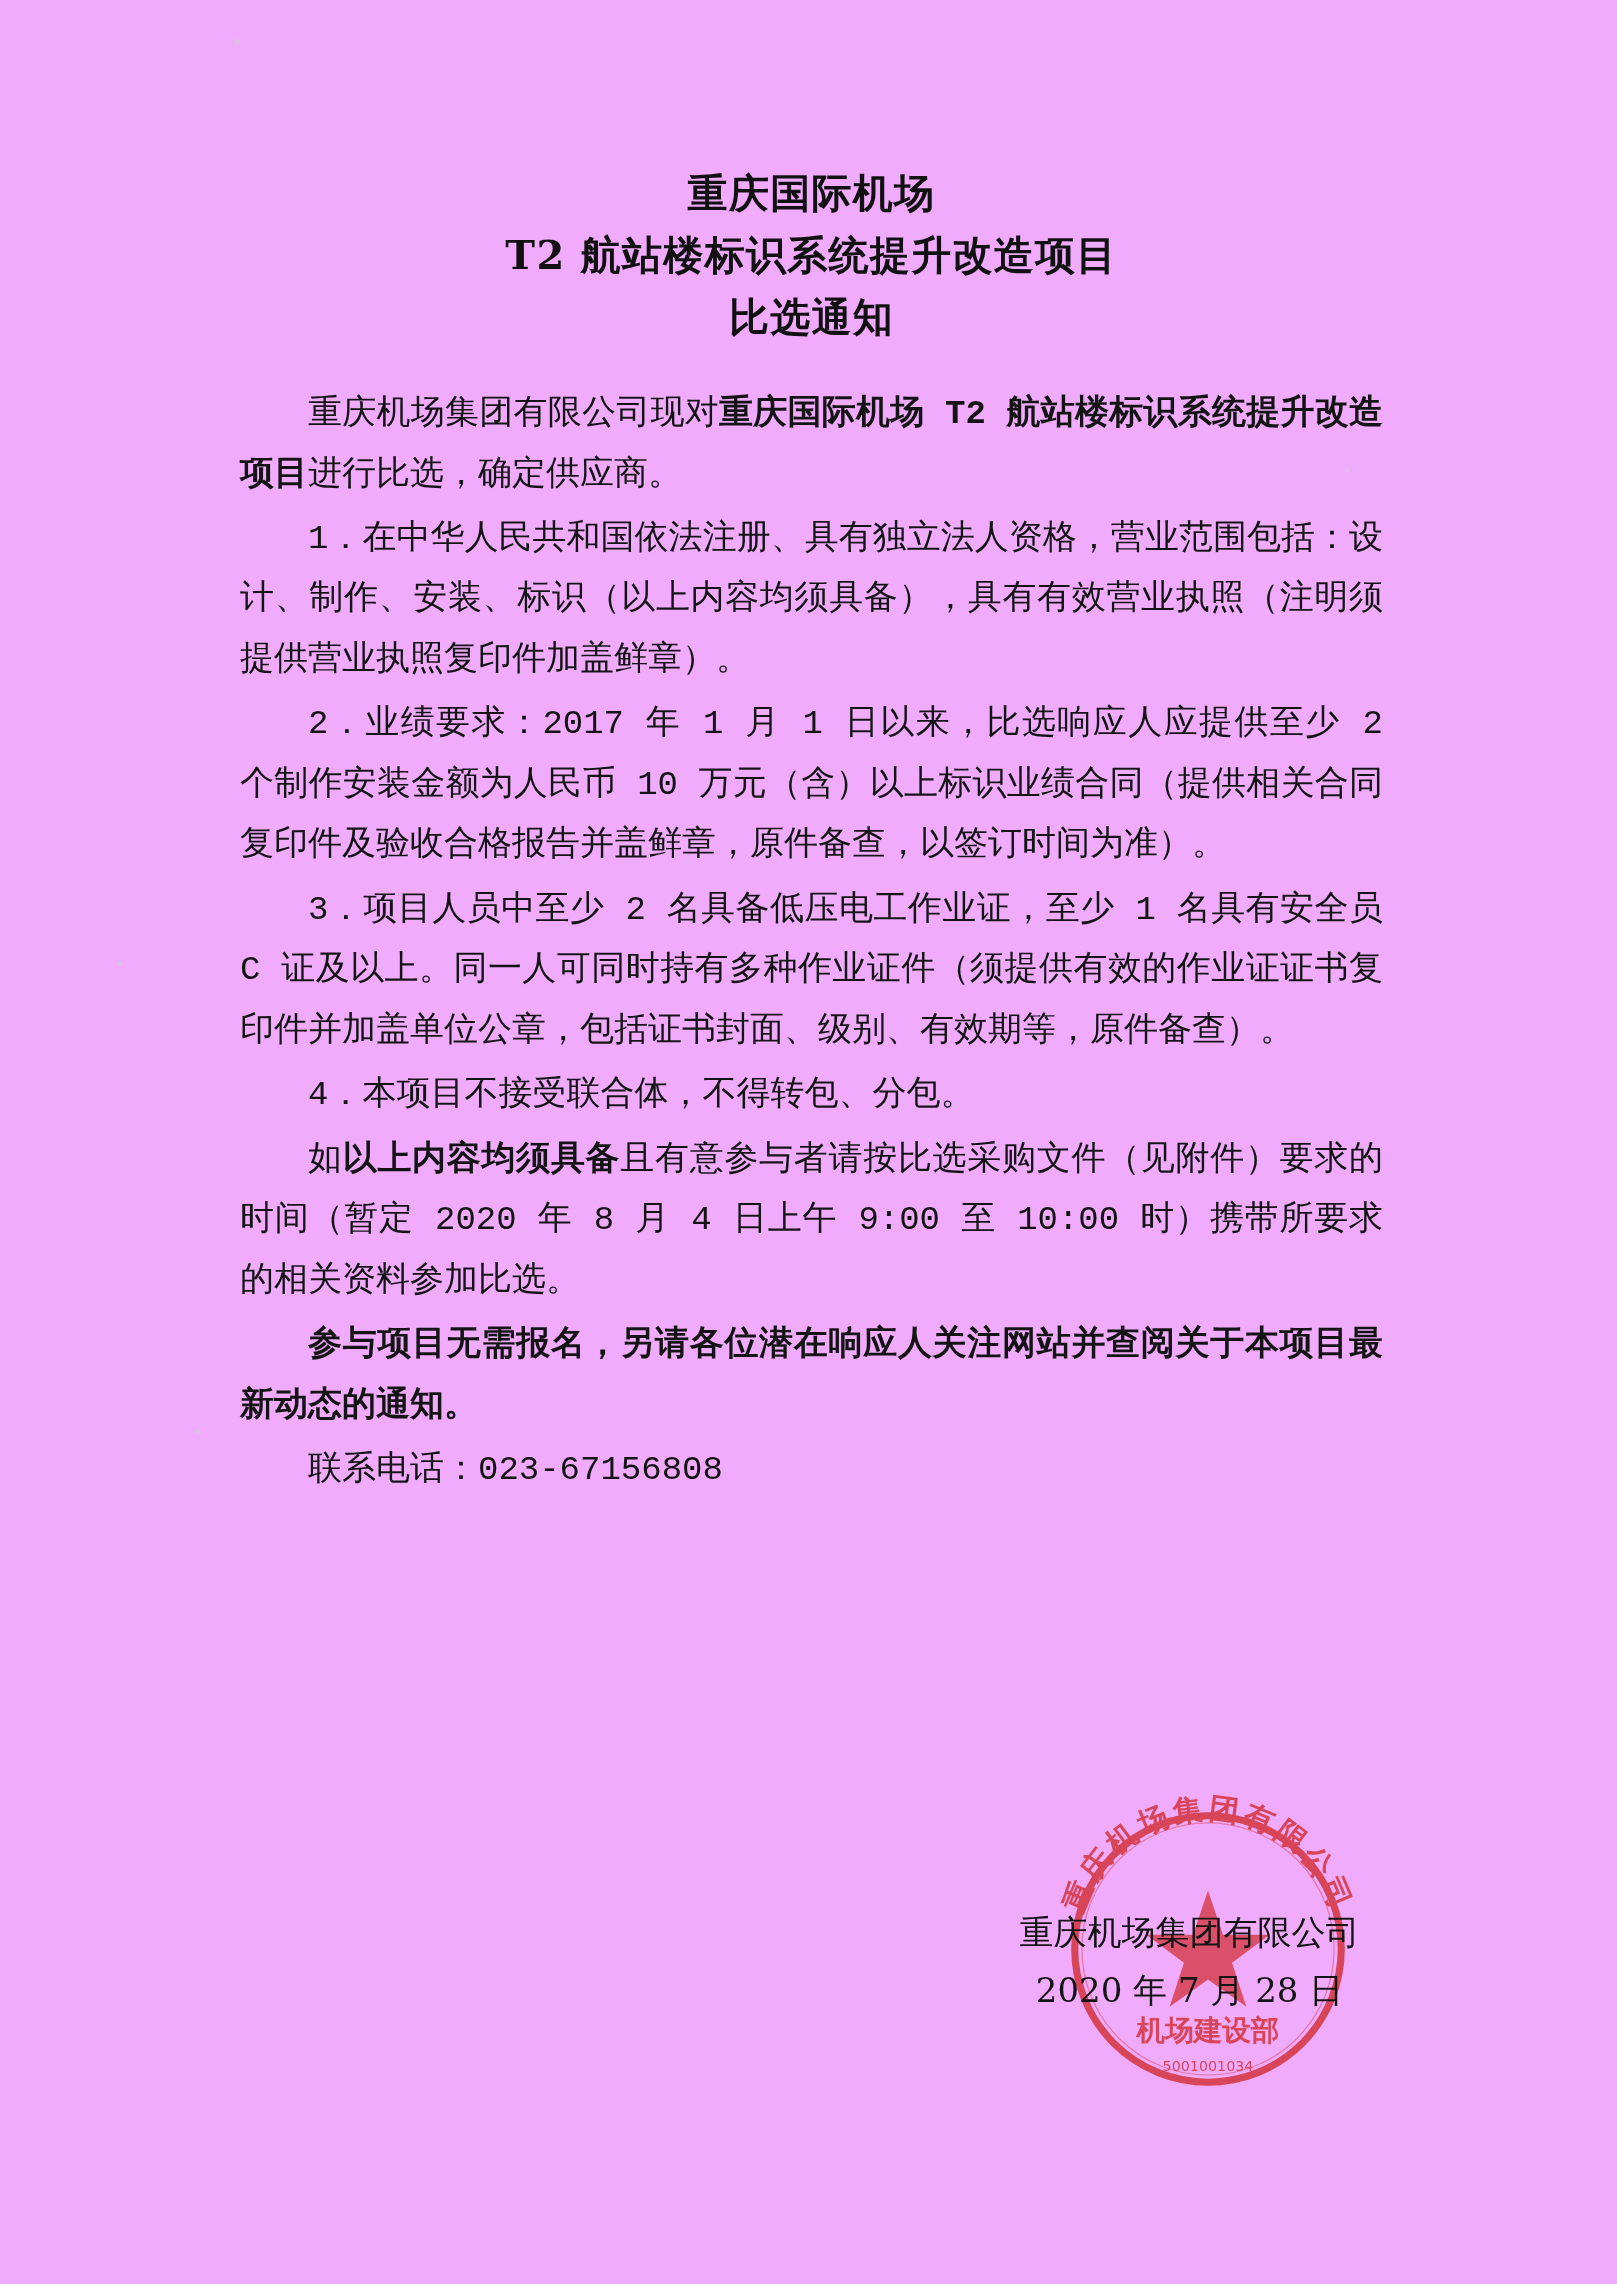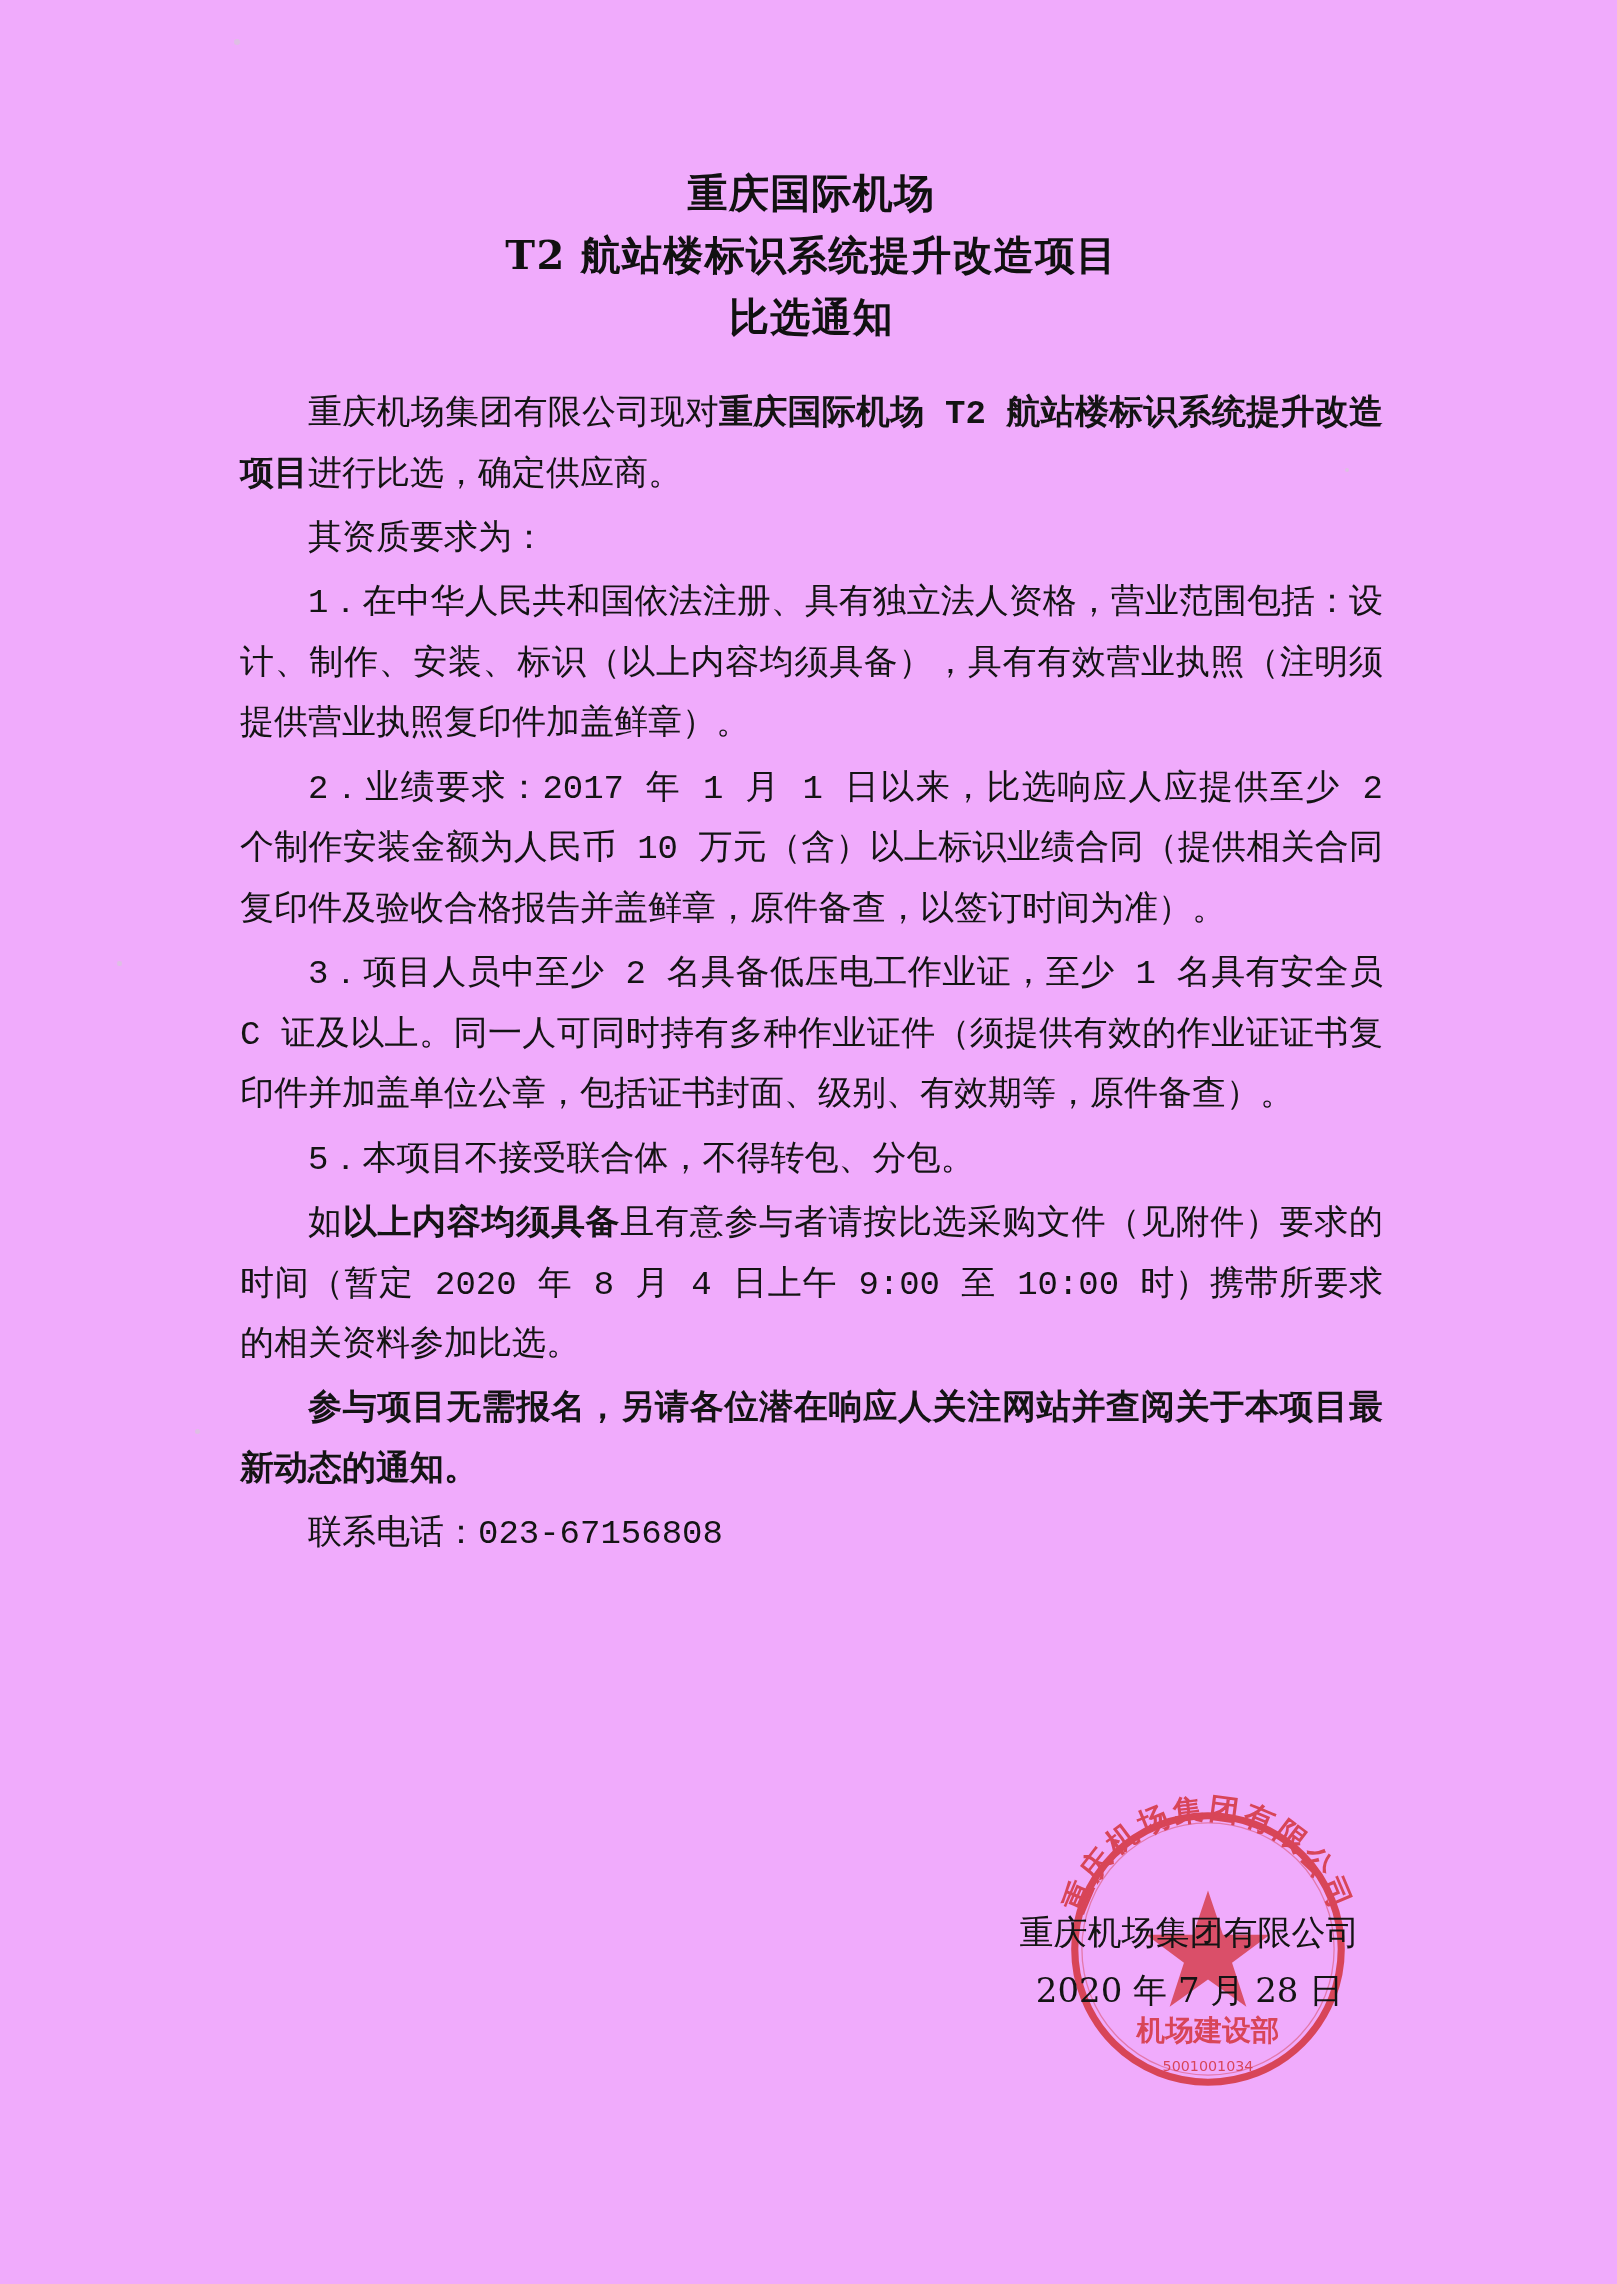--- a/index.html
+++ b/index.html
@@ -108,25 +108,24 @@
   <div class="content">
 
     <div class="doc-title">
       <span class="line">重庆国际机场</span>
       <span class="line">T2 航站楼标识系统提升改造项目</span>
       <span class="line">比选通知</span>
     </div>
 
     <div class="body-text">
       <p class="para"><span>重庆机场集团有限公司现对</span><span style="font-weight: bold;">重庆国际机场 T2 航站楼标识系统提升改造项目</span><span>进行比选，确定供应商。</span></p>
-      <p class="para"><span>其资质要求为：</span></p>
       <p class="para"><span>1．在中华人民共和国依法注册、具有独立法人资格，营业范围包括：设计、制作、安装、标识（以上内容均须具备），具有有效营业执照（注明须提供营业执照复印件加盖鲜章）。</span></p>
       <p class="para"><span>2．业绩要求：2017 年 1 月 1 日以来，比选响应人应提供至少 2 个制作安装金额为人民币 10 万元（含）以上标识业绩合同（提供相关合同复印件及验收合格报告并盖鲜章，原件备查，以签订时间为准）。</span></p>
       <p class="para"><span>3．项目人员中至少 2 名具备低压电工作业证，至少 1 名具有安全员 C 证及以上。同一人可同时持有多种作业证件（须提供有效的作业证证书复印件并加盖单位公章，包括证书封面、级别、有效期等，原件备查）。</span></p>
-      <p class="para"><span>5．本项目不接受联合体，不得转包、分包。</span></p>
+      <p class="para"><span>4．本项目不接受联合体，不得转包、分包。</span></p>
       <p class="para"><span>如</span><span style="font-weight: bold;">以上内容均须具备</span><span>且有意参与者请按比选采购文件（见附件）要求的时间（暂定 2020 年 8 月 4 日上午 9:00 至 10:00 时）携带所要求的相关资料参加比选。</span></p>
       <p class="para"><span style="font-weight: bold;">参与项目无需报名，另请各位潜在响应人关注网站并查阅关于本项目最新动态的通知。</span></p>
       <p class="para"><span>联系电话：023-67156808</span></p>
     </div>
   </div>
 
   <div class="stamp">
     <svg width="338" height="338" viewBox="0 0 520 520" xmlns="http://www.w3.org/2000/svg">
       <defs>
         <path id="arcTop" d="M 60 260 A 200 200 0 0 1 460 260"></path>

